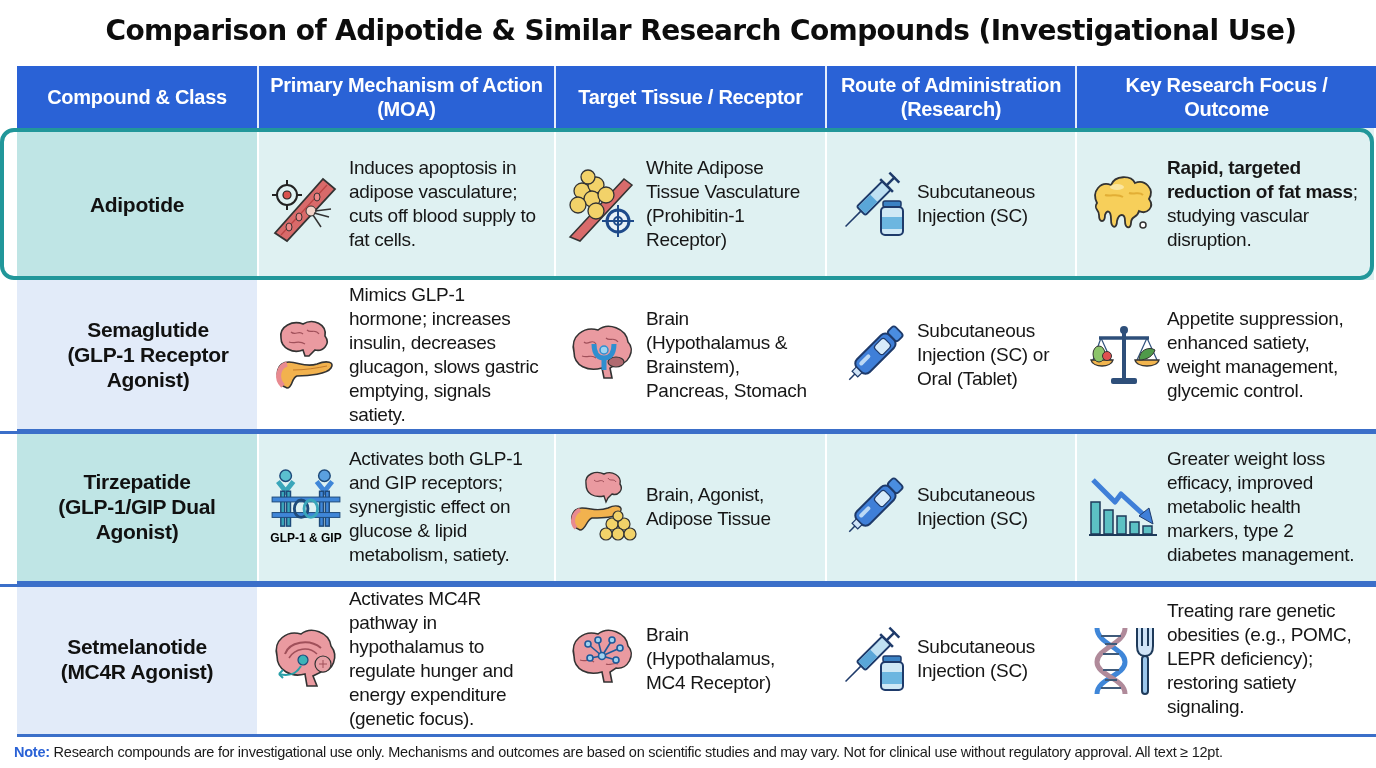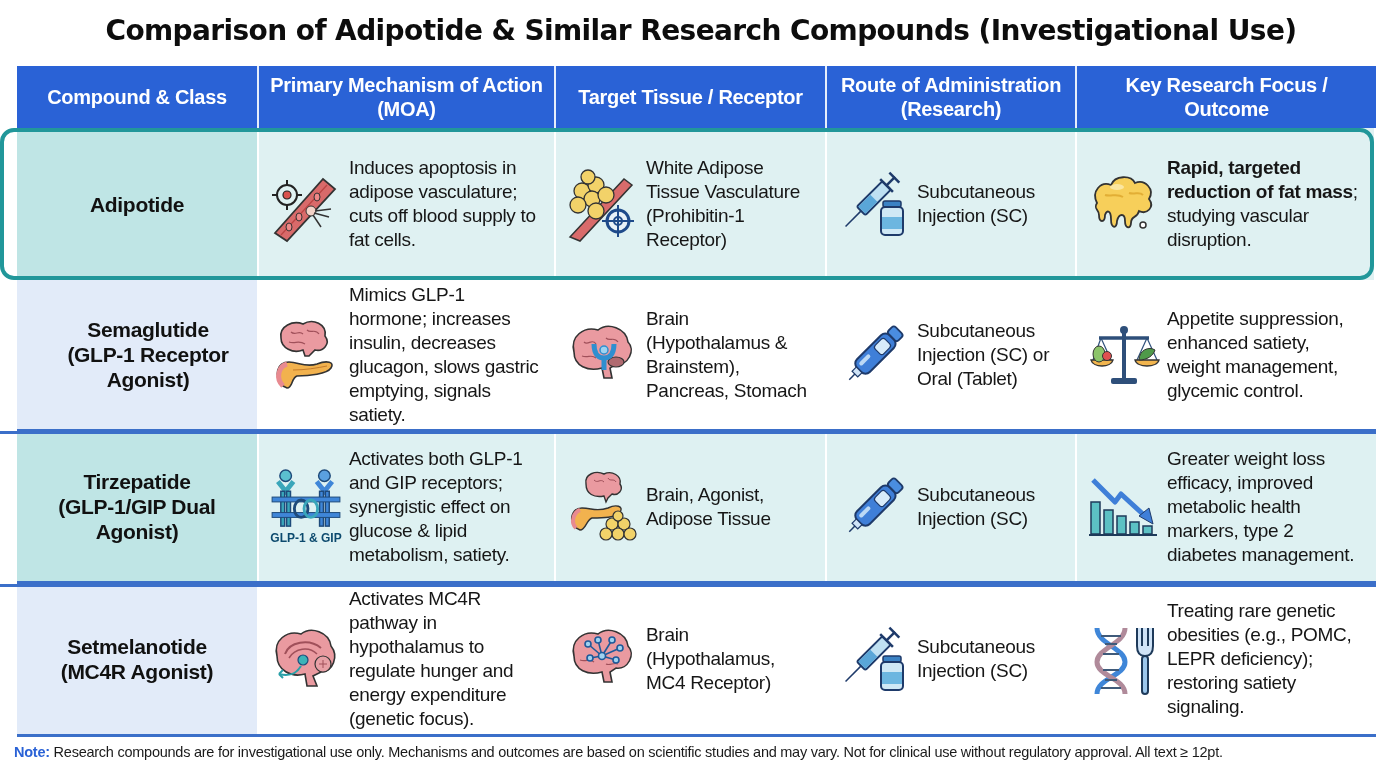--- a/index.html
+++ b/index.html
@@ -235,21 +235,21 @@
             <circle cx="56" cy="8" r="6" fill="#5aa0e0"></circle>
             <path d="M48 14 L56 24 L64 14" fill="none" stroke="#3f86d8" stroke-width="5"></path>
             <rect x="51" y="24" width="4" height="36" fill="#3f86d8"></rect>
             <rect x="57" y="24" width="4" height="36" fill="#3f86d8"></rect>
           </g>
           <rect x="2" y="30" width="70" height="5" fill="#3f86d8" stroke="#1e4a7a" stroke-width="1"></rect>
           <rect x="2" y="46" width="70" height="5" fill="#3f86d8" stroke="#1e4a7a" stroke-width="1"></rect>
           <ellipse cx="32" cy="42" rx="7" ry="9" fill="none" stroke="#1e4a7a" stroke-width="3"></ellipse>
           <ellipse cx="42" cy="42" rx="7" ry="9" fill="none" stroke="#3aa6ba" stroke-width="3"></ellipse>
         </svg>
-        <span style="font-size:12px; font-weight:bold; color:#0c4a6e; white-space:nowrap; margin-top:1px;">GLP-1 &amp; GIP</span>
+        <span style="font-size:12px; font-weight:bold; color:#000000; white-space:nowrap; margin-top:1px;">GLP-1 &amp; GIP</span>
       </span>
       <span class="cell-text">Activates both GLP-1 and GIP receptors; synergistic effect on glucose &amp; lipid metabolism, satiety.</span>
     </div>
     <div class="cell">
       <span class="icon">
         <svg viewBox="0 0 74 78">
           <path d="M20 16 C18 6 30 2 38 6 C46 2 56 8 54 16 C58 22 52 28 46 26 L42 30 L40 34 L38 28 C28 30 20 26 20 16 Z" fill="#ea9aa0" stroke="#333" stroke-width="1.4"></path>
           <path d="M28 12 C32 16 34 10 38 14 M42 10 C44 14 48 10 50 14" stroke="#a0505a" stroke-width="1" fill="none"></path>
           <path d="M10 60 C2 52 6 40 16 40 C26 40 30 44 42 40 C50 36 58 38 54 44 C50 50 36 50 26 50 C20 52 20 62 14 62 Z" fill="#f2b24e" stroke="#333" stroke-width="1.4"></path>
           <path d="M10 60 C4 54 8 44 14 42" stroke="#e88a90" stroke-width="4" fill="none"></path>

